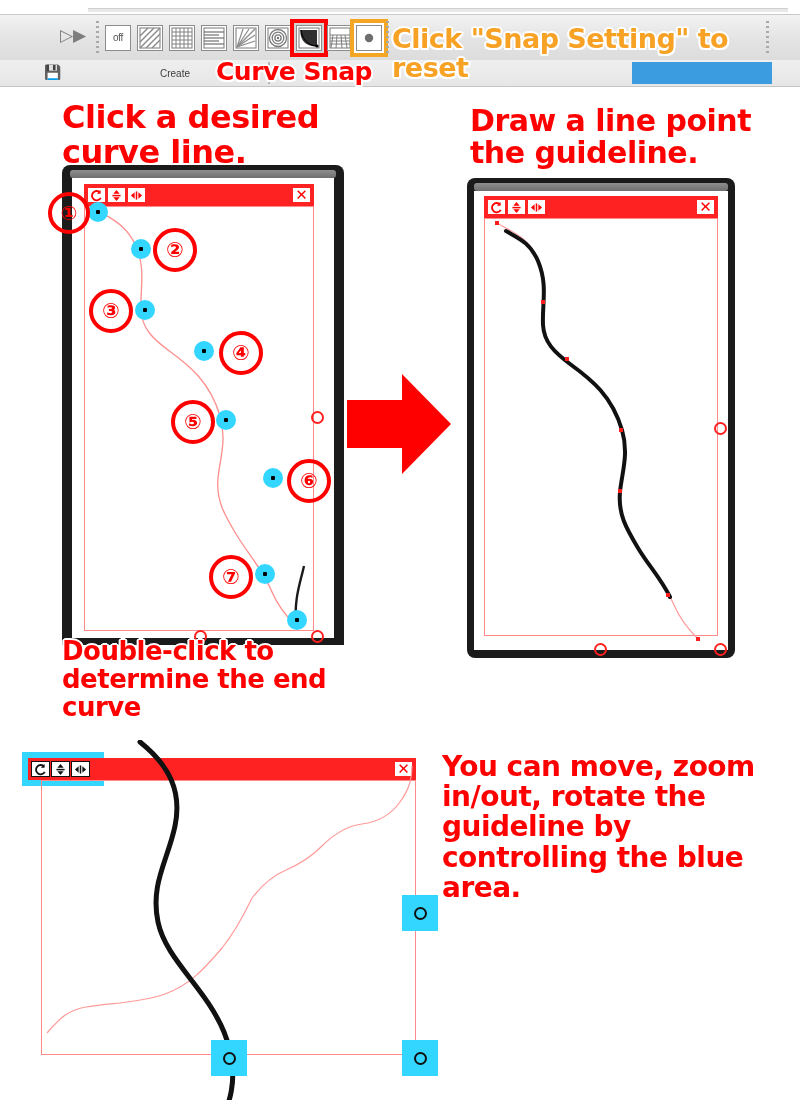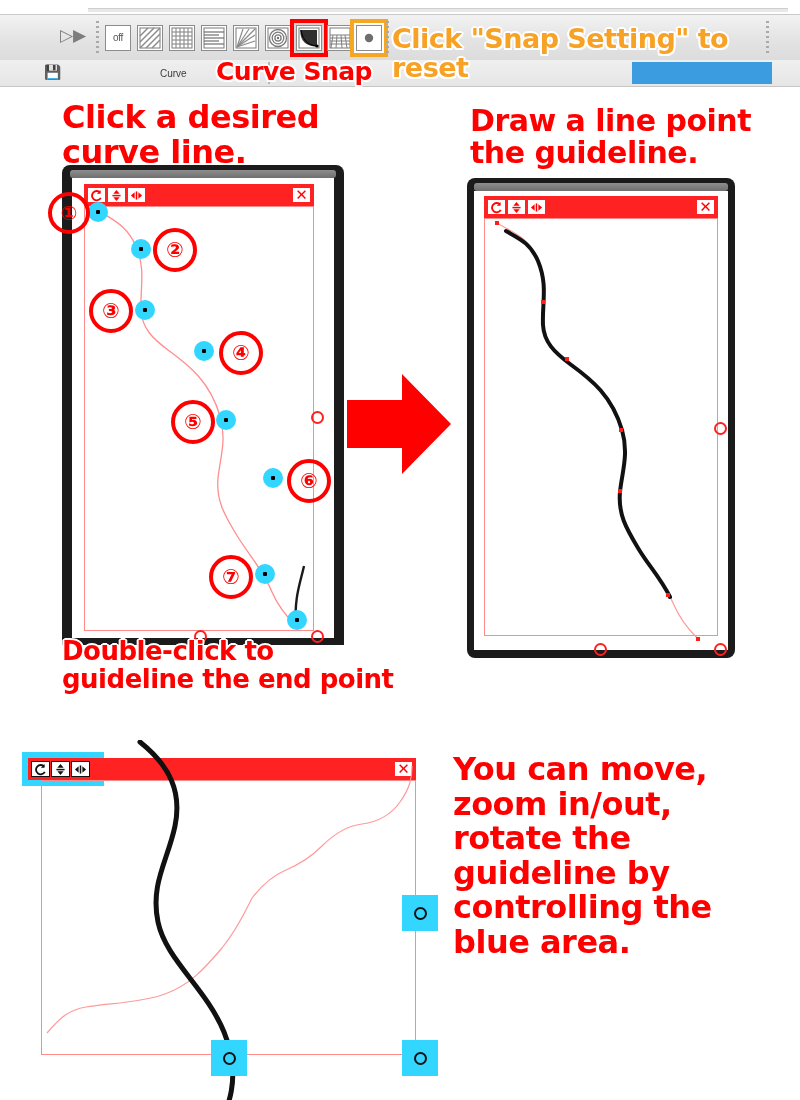--- a/index.html
+++ b/index.html
@@ -235,21 +235,21 @@
     </div>
   </div>
 
   <div class="abs tb-dots" style="left:386px;top:6px;"></div>
   <div class="abs tb-dots" style="left:766px;top:6px;"></div>
 </div>
 
 <div class="abs" id="secondbar"></div>
 <div class="abs" id="secondbar-blue"></div>
 <div class="abs" style="left:44px;top:64px;" id="save-glyph">💾</div>
-<div class="abs" style="left:160px;top:68px;" id="color-label">Curve</div>
+<div class="abs" style="left:160px;top:68px;" id="color-label">Create</div>
 <div class="abs" style="left:268px;top:62px;width:2px;height:22px;background:#b6b6b6;"></div>
 
 <div class="abs callout orange" style="left:392px;top:24px;font-size:27px;width:400px;">Click "Snap Setting" to reset</div>
 
 <div class="abs callout" style="left:183px;top:58px;font-size:25px;margin-left:33px;">Curve Snap</div>
 
 <div class="abs callout" style="left:62px;top:100px;font-size:32px;width:300px;">Click a desired curve line.</div>
 
 <div class="abs winframe" style="left:62px;top:165px;width:282px;height:480px;border-radius:8px 8px 0 0;"></div>
 <div class="abs win-graybar" style="left:70px;top:170px;width:266px;height:8px;border-radius:3px;"></div>
@@ -307,21 +307,21 @@
 <div class="abs handle-o" style="left:311px;top:630px;width:13px;height:13px;"></div>
 
 <div class="abs numcircle" style="left:48px;top:192px;width:34px;height:34px;font-size:20px;">①</div>
 <div class="abs numcircle" style="left:153px;top:228px;width:36px;height:36px;font-size:21px;">②</div>
 <div class="abs numcircle" style="left:89px;top:289px;width:36px;height:36px;font-size:21px;">③</div>
 <div class="abs numcircle" style="left:219px;top:331px;width:36px;height:36px;font-size:21px;">④</div>
 <div class="abs numcircle" style="left:171px;top:400px;width:36px;height:36px;font-size:21px;">⑤</div>
 <div class="abs numcircle" style="left:287px;top:459px;width:36px;height:36px;font-size:21px;">⑥</div>
 <div class="abs numcircle" style="left:209px;top:555px;width:36px;height:36px;font-size:21px;">⑦</div>
 
-<div class="abs callout" style="left:62px;top:637px;font-size:26px;width:350px;">Double-click to guideline the end point</div>
+<div class="abs callout" style="left:62px;top:637px;font-size:26px;width:350px;">Double-click to determine the end curve</div>
 
 <svg class="abs" style="left:345px;top:372px;" width="110" height="105">
   <path d="M2 28 L57 28 L57 2 L106 52 L57 102 L57 76 L2 76 Z" fill="#ff0000"></path>
 </svg>
 
 <div class="abs callout" style="left:470px;top:105px;font-size:30px;width:300px;">Draw a line point the guideline.</div>
 
 <div class="abs winframe" style="left:467px;top:178px;width:268px;height:480px;border-radius:8px;"></div>
 <div class="abs win-graybar" style="left:474px;top:183px;width:254px;height:8px;border-radius:3px;"></div>
 <div class="abs win-body" style="left:474px;top:191px;width:254px;height:459px;"></div>
@@ -465,13 +465,13 @@
 <div class="abs cyan-handle" style="left:402px;top:895px;width:36px;height:36px;">
   <div class="ring"></div>
 </div>
 <div class="abs cyan-handle" style="left:211px;top:1040px;width:36px;height:36px;">
   <div class="ring"></div>
 </div>
 <div class="abs cyan-handle" style="left:402px;top:1040px;width:36px;height:36px;">
   <div class="ring"></div>
 </div>
 
-<div class="abs callout" style="left:453px;top:752px;font-size:32px;width:330px;">You can move, zoom in/out, rotate the guideline by controlling the blue area.</div>
+<div class="abs callout" style="left:442px;top:752px;font-size:28px;width:330px;">You can move, zoom in/out, rotate the guideline by controlling the blue area.</div>
 
 </body></html>

